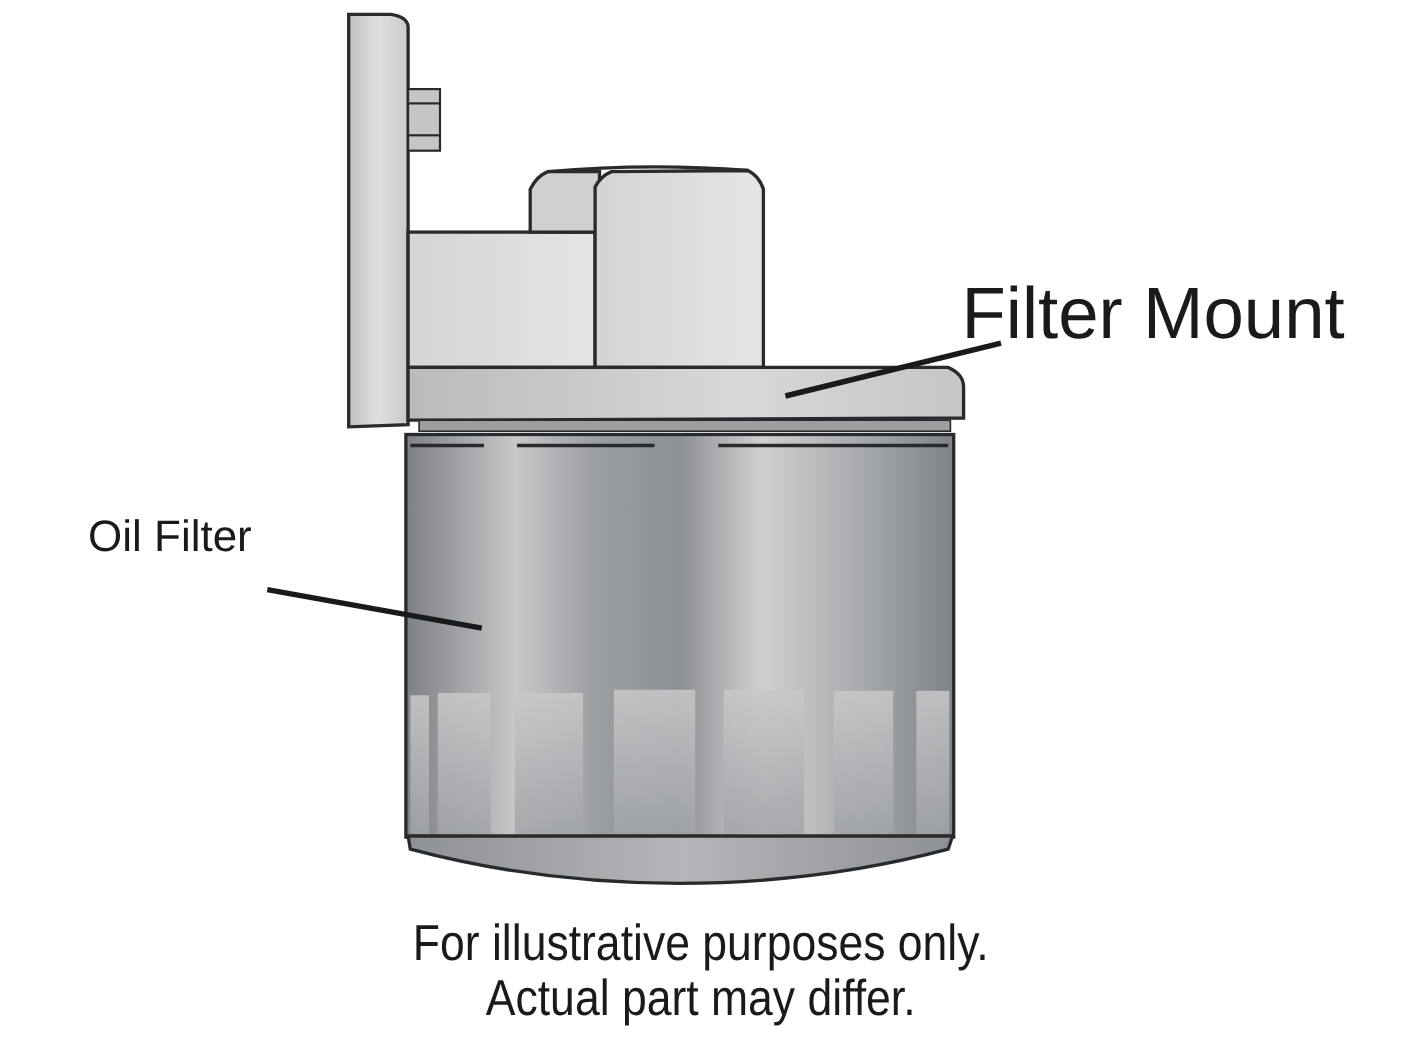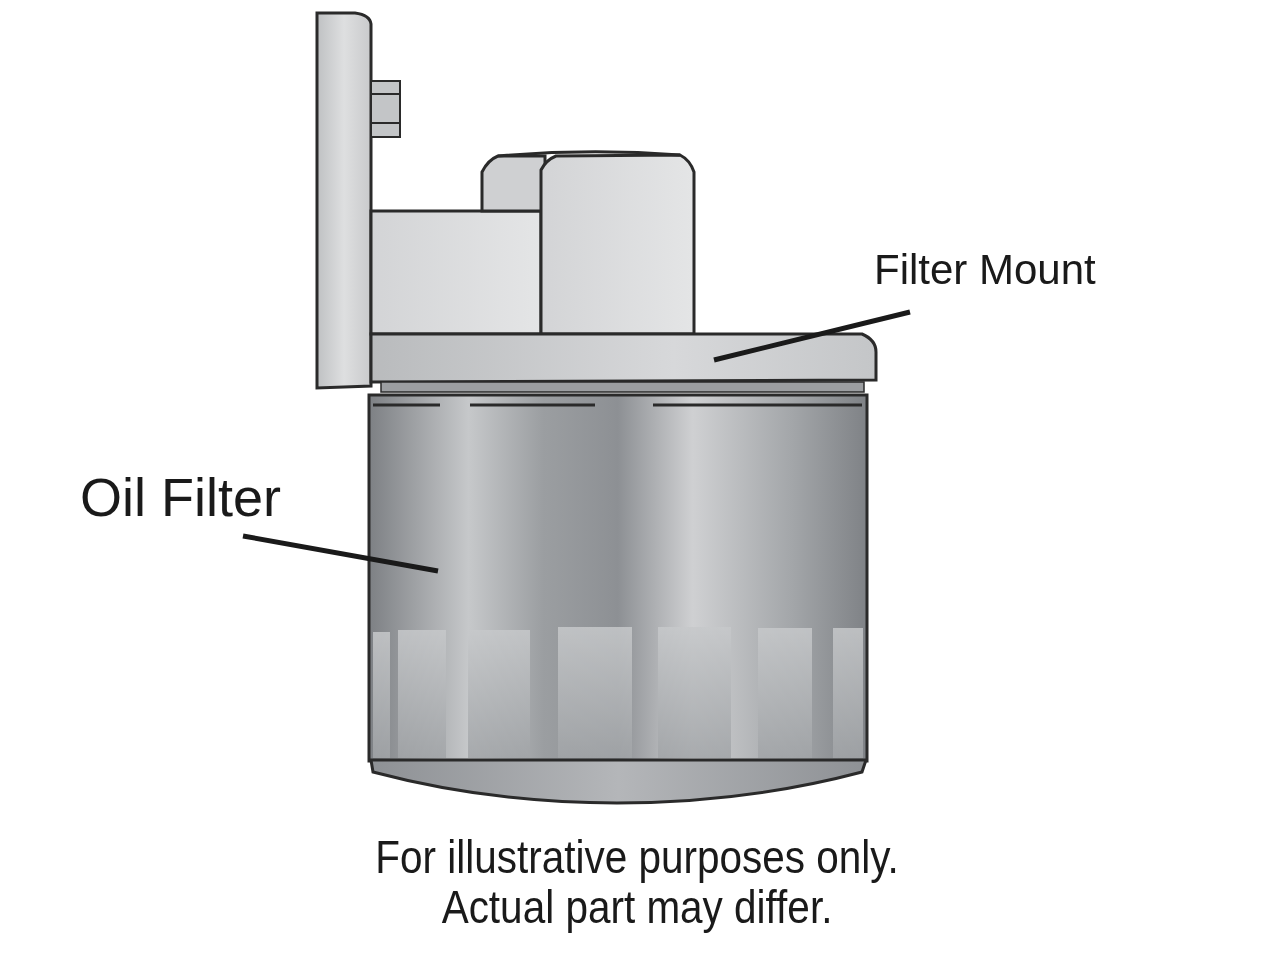--- a/index.html
+++ b/index.html
@@ -1,20 +1,20 @@
 <!DOCTYPE html>
 <html><head>
   <meta charset="utf-8">
   <style>
     html, body { margin: 0; padding: 0; background: #ffffff; }
     body { width: 1280px; height: 960px; position: relative; overflow: hidden; font-family: "Liberation Sans", sans-serif; }
     #diagram { position: absolute; left: 0; top: 0; width: 1280px; height: 960px; }
     .label { position: absolute; color: #1a1a1a; font-family: "Liberation Sans", sans-serif; white-space: nowrap; }
-    #label-mount { left: 874px; top: 246px; font-size: 42px; }
-    #label-filter { left: 80px; top: 466px; font-size: 54px; }
+    #label-mount { left: 874px; top: 246px; font-size: 66px; }
+    #label-filter { left: 80px; top: 466px; font-size: 40px; }
     #disclaimer { position: absolute; left: 0; top: 832px; width: 1280px; text-align: center; font-size: 46px; line-height: 50px; color: #1a1a1a; transform: scaleX(0.88); transform-origin: 615px 0; }
     #disclaimer div { margin: 0; }
   </style>
 </head>
 <body>
 
 <svg id="diagram" viewBox="0 0 1280 960" xmlns="http://www.w3.org/2000/svg">
   <defs>
     <linearGradient id="gBracket" x1="0" x2="1" y1="0" y2="0">
       <stop offset="0" stop-color="#bfc1c3"></stop>

